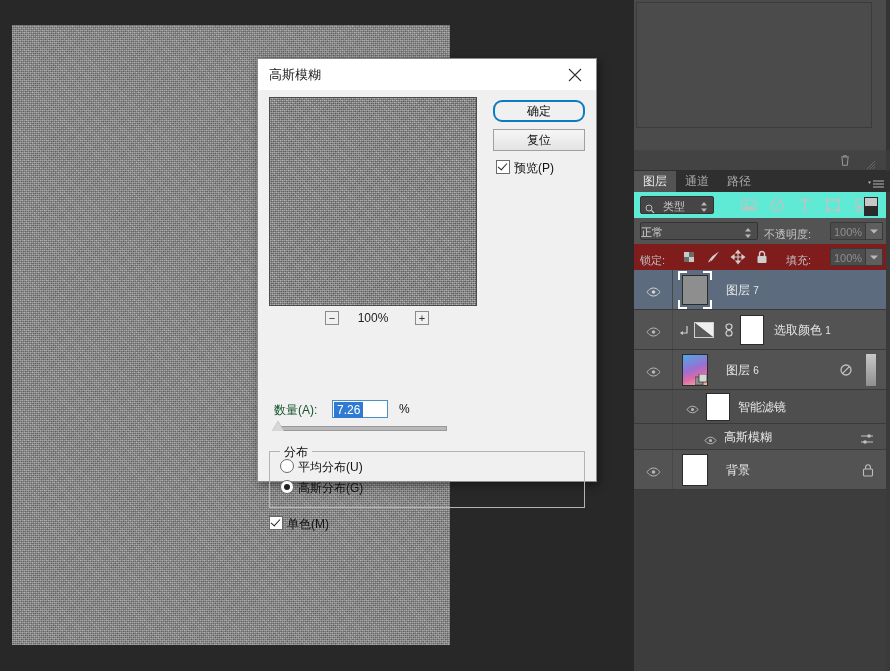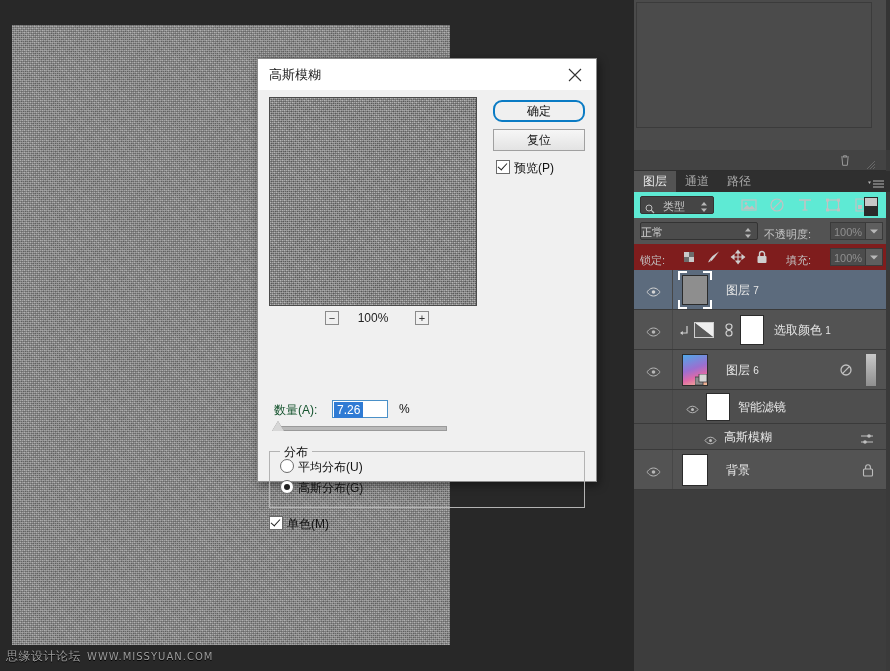--- a/index.html
+++ b/index.html
@@ -234,23 +234,20 @@
     background: #222; border-radius: 50%;
   }
 </style>
 </head>
 <body>
 
 <div id="root">
 
   <div class="doc-area">
     <div class="canvas"></div>
-    <div class="watermark">
-      <span>思缘设计论坛</span><span class="wm-url">WWW.MISSYUAN.COM</span>
-    </div>
   </div>
 
   <div class="panel-col">
 
     <div class="panel-empty-top">
       <div class="inner"></div>
     </div>
 
     <div class="trash-row">
       <span class="trash-icon">

